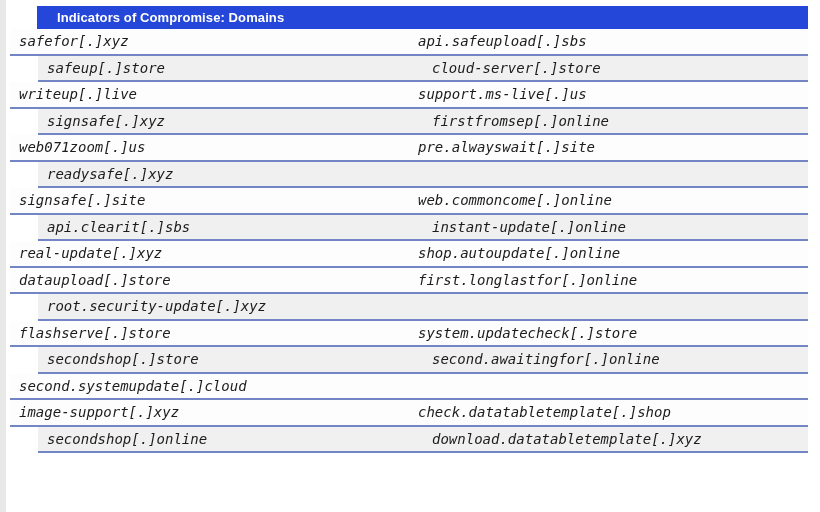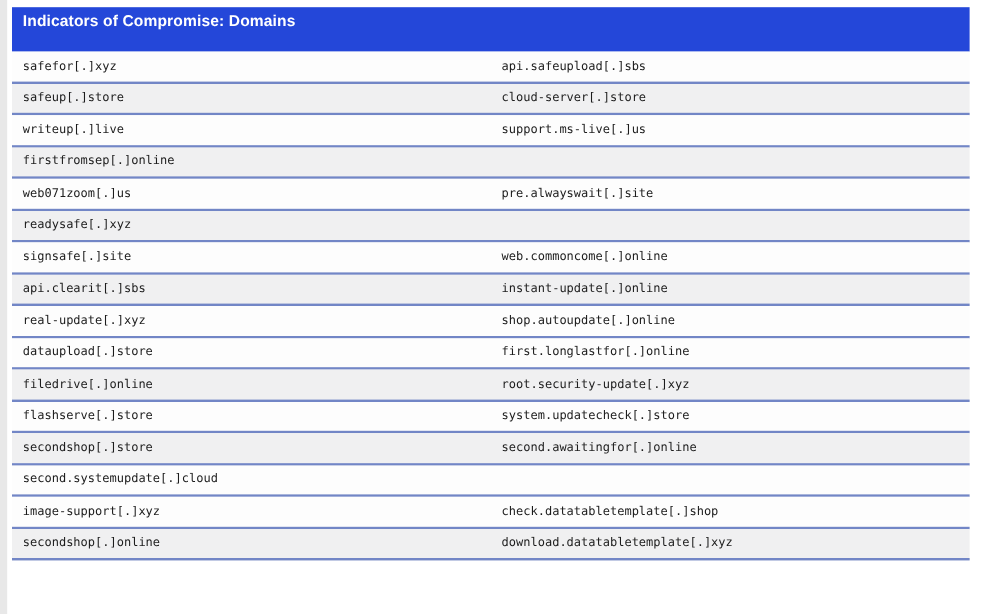--- a/index.html
+++ b/index.html
@@ -26,48 +26,51 @@
     width: 6px; height: 512px;
     background: var(--strip);
   }
   .ioc-table {
     position: absolute;
     left: 10px;
     top: 6px;
     width: 798px;
   }
   .ioc-header {
-    height: 37px;
+    height: 23px;
     line-height: 23px;
     background: var(--header-bg);
     color: var(--header-fg);
     font-size: 13px;
     font-weight: bold;
-    padding-left: 9px;
+    padding-left: 20px;
     letter-spacing: 0.1px;
+    margin-left: 27px;
   }
   .ioc-row {
     display: flex;
     height: 24.5px;
     align-items: center;
     background: var(--row-bg);
     border-bottom: 2px solid var(--separator);
   }
   .ioc-row.alt {
     background: var(--row-alt-bg);
+    margin-left: 28px;
   }
   .cell {
     width: 50%;
     padding-left: 9px;
     box-sizing: border-box;
     font-family: "DejaVu Sans Mono", "Liberation Mono", monospace;
-    font-size: 10px;
+    font-size: 14px;
     color: var(--text);
     white-space: nowrap;
     overflow: hidden;
+    font-style: italic;
   }
 </style>
 </head>
 <body>
 
 <div class="left-strip"></div>
 
 <div class="ioc-table">
   <div class="ioc-header">Indicators of Compromise: Domains</div>
   <div>
@@ -77,20 +80,21 @@
       </div>
       <div class="ioc-row alt">
         <div class="cell">safeup[.]store</div>
         <div class="cell">cloud-server[.]store</div>
       </div>
       <div class="ioc-row">
         <div class="cell">writeup[.]live</div>
         <div class="cell">support.ms-live[.]us</div>
       </div>
       <div class="ioc-row alt">
+        <div class="cell">signsafe[.]xyz</div>
         <div class="cell">firstfromsep[.]online</div>
       </div>
       <div class="ioc-row">
         <div class="cell">web071zoom[.]us</div>
         <div class="cell">pre.alwayswait[.]site</div>
       </div>
       <div class="ioc-row alt">
         <div class="cell">readysafe[.]xyz</div>
       </div>
       <div class="ioc-row">
@@ -103,21 +107,20 @@
       </div>
       <div class="ioc-row">
         <div class="cell">real-update[.]xyz</div>
         <div class="cell">shop.autoupdate[.]online</div>
       </div>
       <div class="ioc-row">
         <div class="cell">dataupload[.]store</div>
         <div class="cell">first.longlastfor[.]online</div>
       </div>
       <div class="ioc-row alt">
-        <div class="cell">filedrive[.]online</div>
         <div class="cell">root.security-update[.]xyz</div>
       </div>
       <div class="ioc-row">
         <div class="cell">flashserve[.]store</div>
         <div class="cell">system.updatecheck[.]store</div>
       </div>
       <div class="ioc-row alt">
         <div class="cell">secondshop[.]store</div>
         <div class="cell">second.awaitingfor[.]online</div>
       </div>

